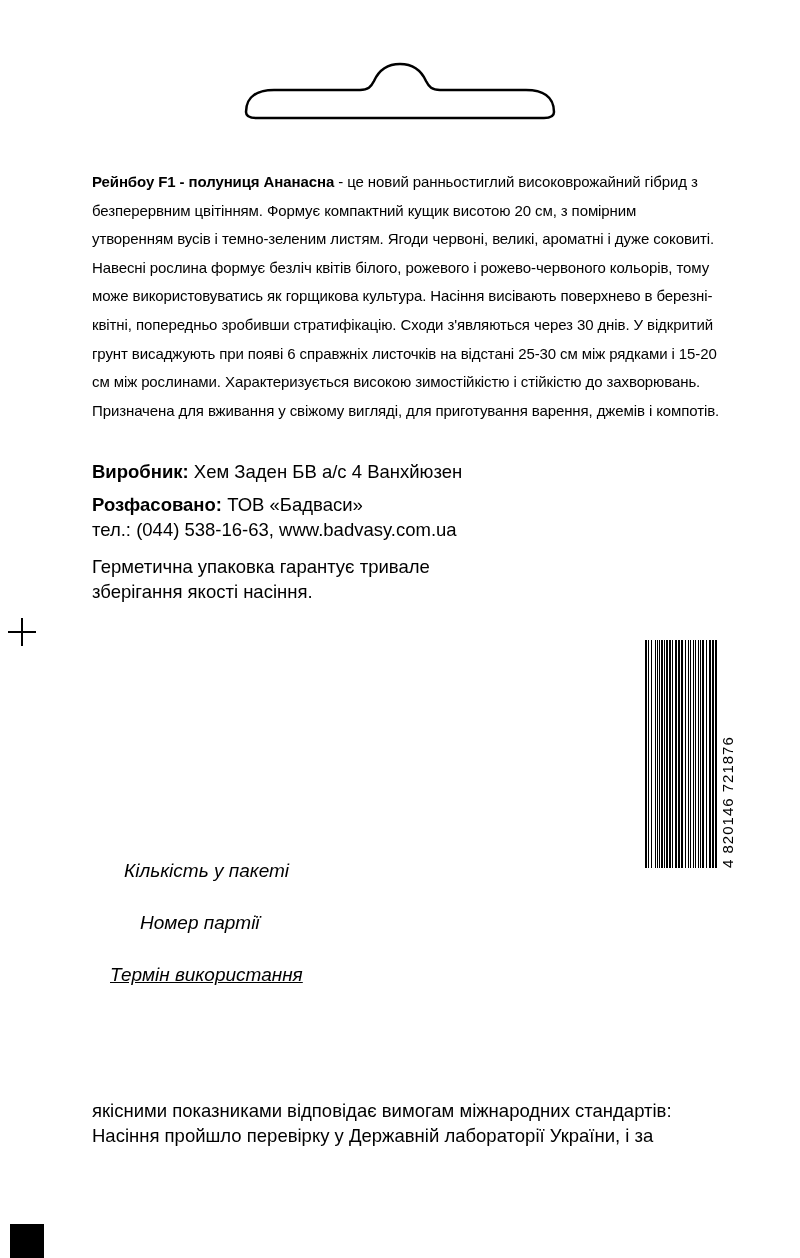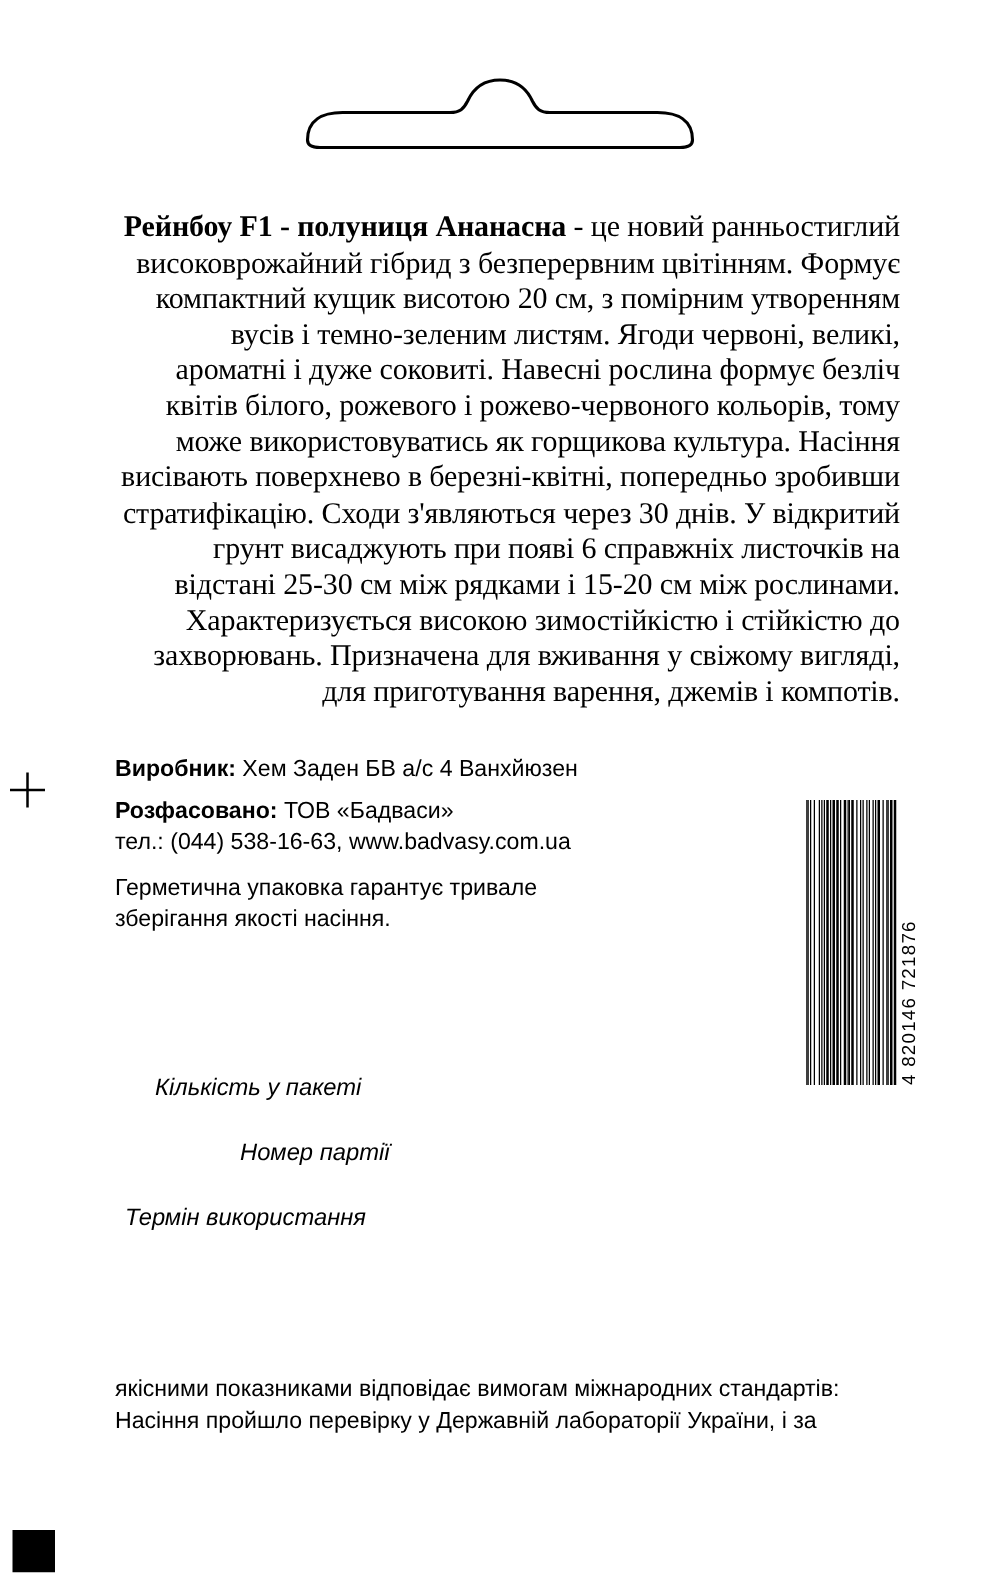--- a/index.html
+++ b/index.html
@@ -55,26 +55,25 @@
 
   
   .content {
     position: absolute;
     left: 92px;
     top: 168px;
     width: 628px;
   }
 
   .desc {
-    font-size: 24px;
+    font-size: 15px;
     line-height: 28.6px;
-    text-align: right;
+    text-align: left;
     margin: 0 0 0 0;
     letter-spacing: -0.1px;
-    font-family: Liberation Serif, serif;
   }
   .desc b { font-weight: bold; }
 
   
   .info-block {
     margin-top: 34px;
     width: 480px;
     font-size: 18.5px;
     line-height: 25px;
   }
@@ -128,22 +127,22 @@
   .fields {
     position: absolute;
     left: 92px;
     top: 858px;
     width: 628px;
     font-style: italic;
     font-size: 19px;
     line-height: 26px;
   }
   .fields .f1 { margin-left: 32px; margin-bottom: 26px; }
-  .fields .f2 { margin-left: 100px; margin-bottom: 26px; }
-  .fields .f3 { margin-left: 8px; }
+  .fields .f2 { margin-left: 48px; margin-bottom: 26px; }
+  .fields .f3 { margin-left: 18px; text-decoration: underline; }
 
   
   .footer {
     position: absolute;
     left: 92px;
     top: 1098px;
     width: 640px;
     font-size: 18.5px;
     line-height: 25px;
   }

